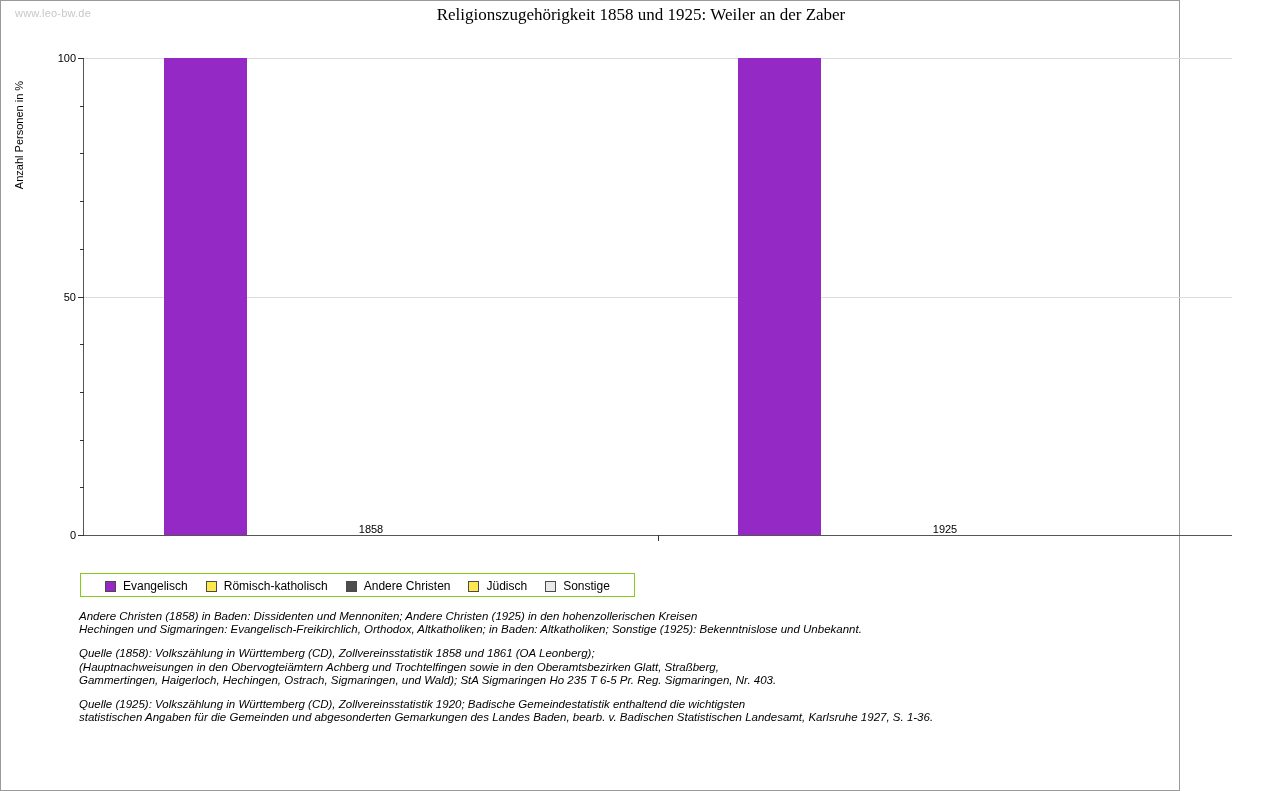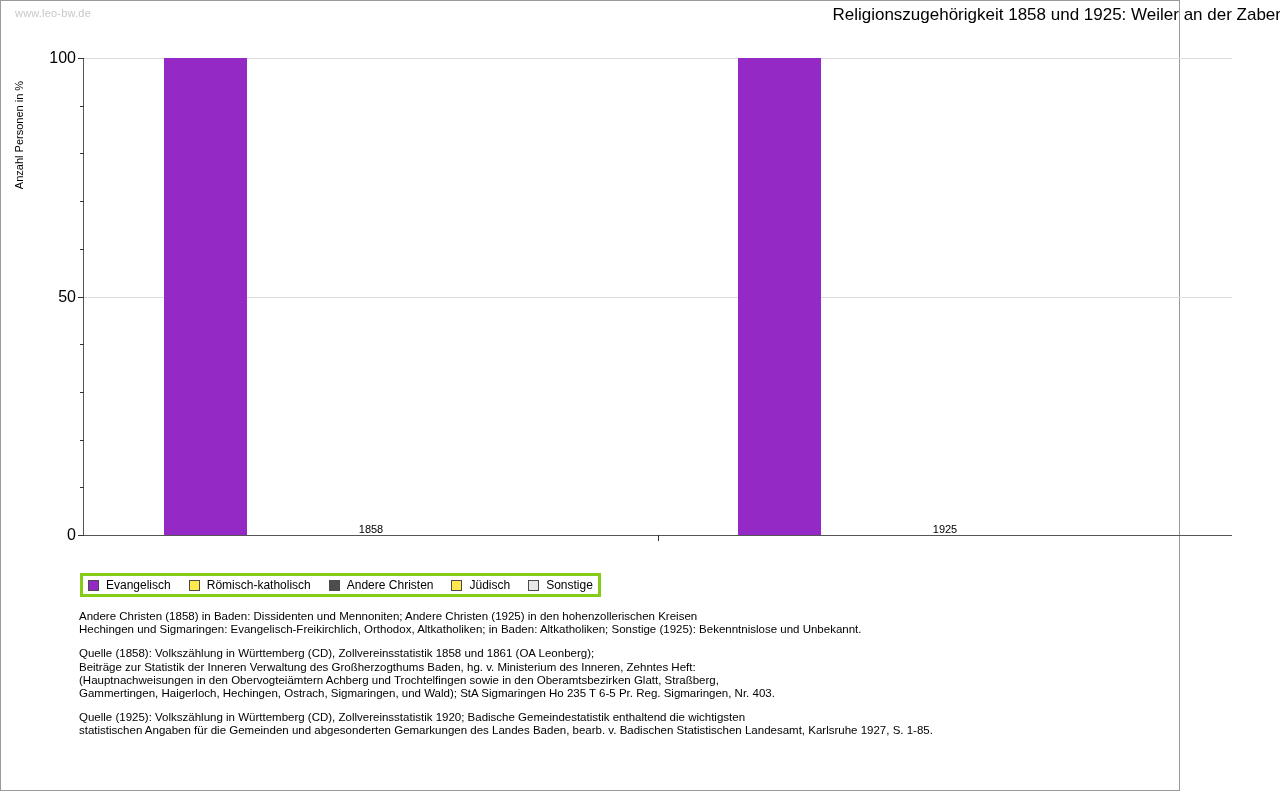--- a/index.html
+++ b/index.html
@@ -30,23 +30,24 @@
     font-size: 11px;
     color: #c8c8c8;
     letter-spacing: 0.2px;
   }
   
   #chart-title {
     position: absolute;
     left: 0;
     top: 4px;
     width: 1280px;
-    text-align: right;
+    text-align: center;
     font-size: 17px;
     color: #000;
+    font-family: Liberation Serif, serif;
   }
   
   #ylabel {
     position: absolute;
     left: -62px;
     top: 128px;
     width: 160px;
     text-align: center;
     font-size: 11px;
     transform: rotate(-90deg);
@@ -82,21 +83,21 @@
     position: absolute;
     left: -4px;
     width: 4px;
     height: 1px;
     background: #333;
   }
   .ytick-label {
     position: absolute;
     right: 100%;
     margin-right: 8px;
-    font-size: 16px;
+    font-size: 11px;
     line-height: 1;
     transform: translateY(-50%);
     white-space: nowrap;
     color: #000;
     text-align: center;
   }
   .xtick {
     position: absolute;
     top: 477px;
     width: 1px;
@@ -113,25 +114,25 @@
   }
   .bar {
     position: absolute;
     bottom: 0;
   }
   
   #legend {
     position: absolute;
     left: 79px;
     top: 572px;
-    border: 3px solid #84cc16;
+    border: 1px solid #84cc16;
     background: #ffffff;
-    padding: 5px 5px;
+    padding: 5px 24px;
     display: flex;
-    align-items: center;
+    align-items: flex-start;
     gap: 18px;
     box-sizing: border-box;
     height: 24px;
   }
   .legend-item {
     display: flex;
     align-items: center;
     gap: 7px;
     font-size: 12px;
     white-space: nowrap;
@@ -150,21 +151,21 @@
     top: 609px;
     width: 1120px;
     font-size: 11.5px;
     line-height: 13.2px;
     color: #000;
   }
   #notes p {
     margin: 0 0 11px 0;
   }
   #notes p:last-child { margin-bottom: 0; }
-  .note-line { display: block; }
+  .note-line { display: block; font-style: italic; }
 </style>
 </head>
 <body>
 
 <div id="page">
 
   <div id="watermark">www.leo-bw.de</div>
 
   <div id="chart-title">Religionszugehörigkeit 1858 und 1925: Weiler an der Zaber</div>
 
@@ -218,23 +219,22 @@
       </div>
     </div>
 
   <div id="notes">
     <p>
         <span class="note-line">Andere Christen (1858) in Baden: Dissidenten und Mennoniten; Andere Christen (1925) in den hohenzollerischen Kreisen</span>
         <span class="note-line">Hechingen und Sigmaringen: Evangelisch-Freikirchlich, Orthodox, Altkatholiken; in Baden: Altkatholiken; Sonstige (1925): Bekenntnislose und Unbekannt.</span>
       </p>
     <p>
         <span class="note-line">Quelle (1858): Volkszählung in Württemberg (CD), Zollvereinsstatistik 1858 und 1861 (OA Leonberg);</span>
-        <span class="note-line">Beiträge zur Statistik der Inneren Verwaltung des Großherzogthums Baden, hg. v. Ministerium des Inneren, Zehntes Heft:</span>
         <span class="note-line">(Hauptnachweisungen in den Obervogteiämtern Achberg und Trochtelfingen sowie in den Oberamtsbezirken Glatt, Straßberg,</span>
         <span class="note-line">Gammertingen, Haigerloch, Hechingen, Ostrach, Sigmaringen, und Wald); StA Sigmaringen Ho 235 T 6-5 Pr. Reg. Sigmaringen, Nr. 403.</span>
       </p>
     <p>
         <span class="note-line">Quelle (1925): Volkszählung in Württemberg (CD), Zollvereinsstatistik 1920; Badische Gemeindestatistik enthaltend die wichtigsten</span>
-        <span class="note-line">statistischen Angaben für die Gemeinden und abgesonderten Gemarkungen des Landes Baden, bearb. v. Badischen Statistischen Landesamt, Karlsruhe 1927, S. 1-85.</span>
+        <span class="note-line">statistischen Angaben für die Gemeinden und abgesonderten Gemarkungen des Landes Baden, bearb. v. Badischen Statistischen Landesamt, Karlsruhe 1927, S. 1-36.</span>
       </p>
   </div>
 
 </div>
 
 </body></html>

